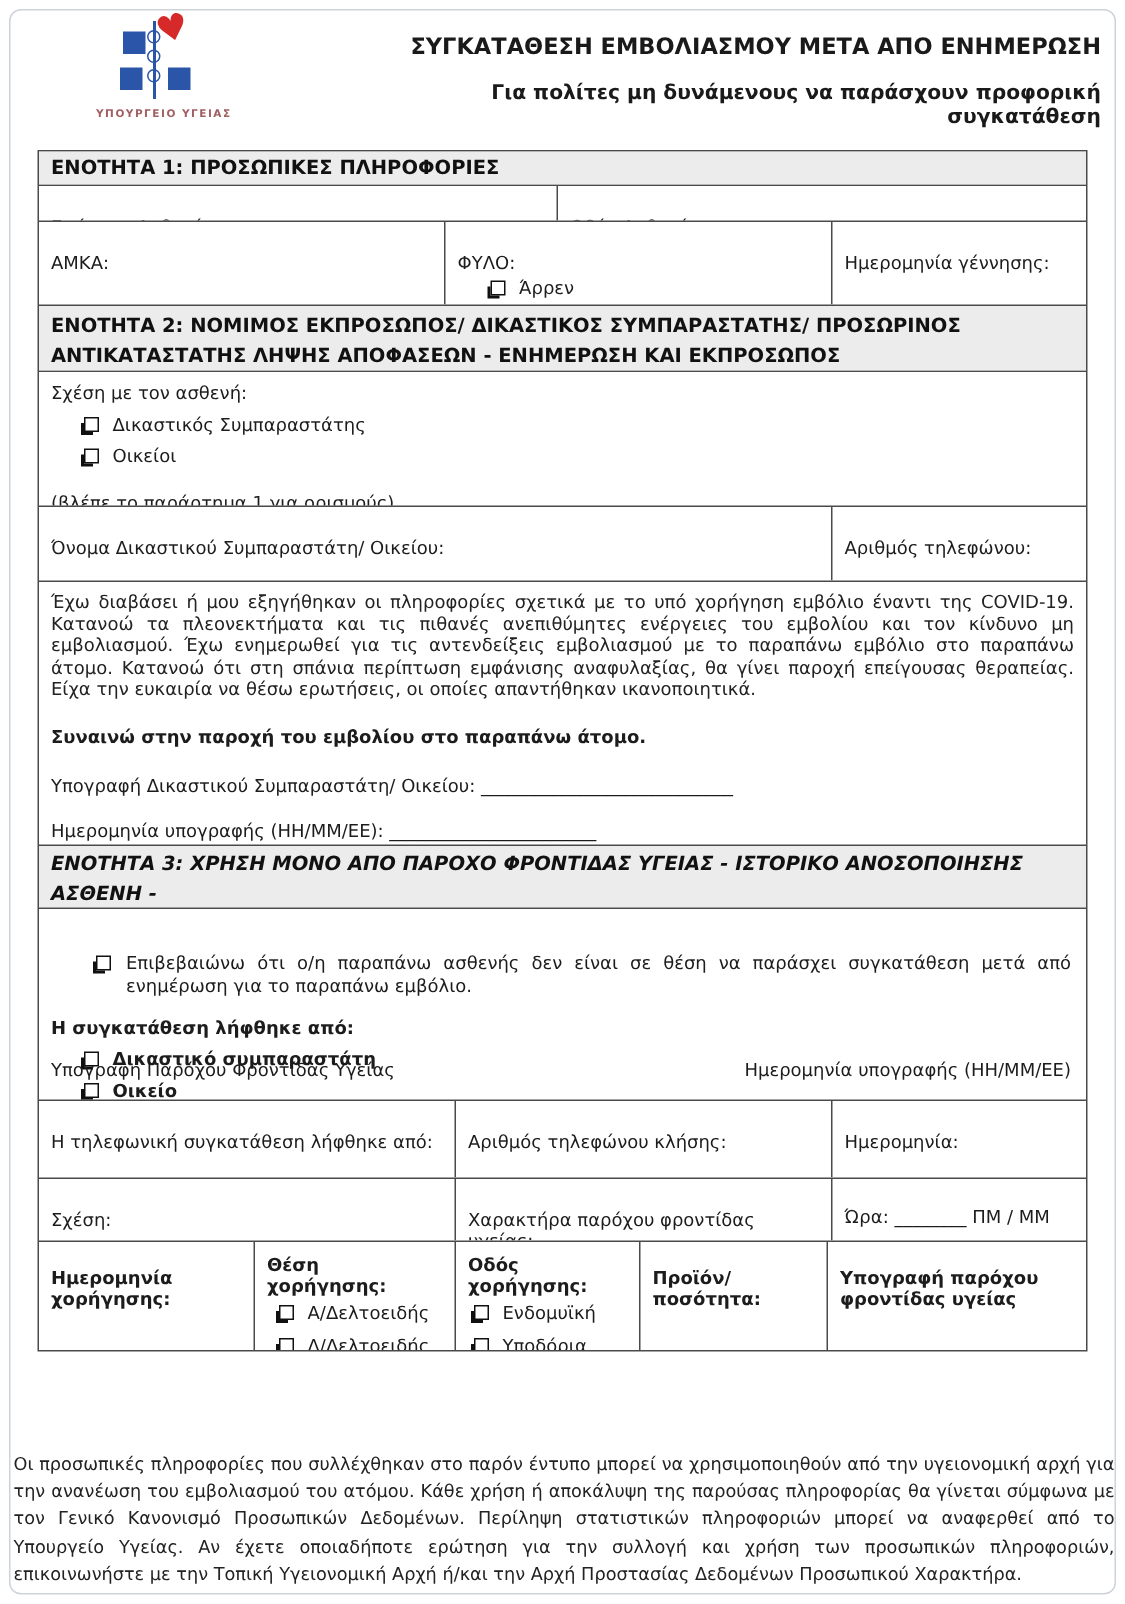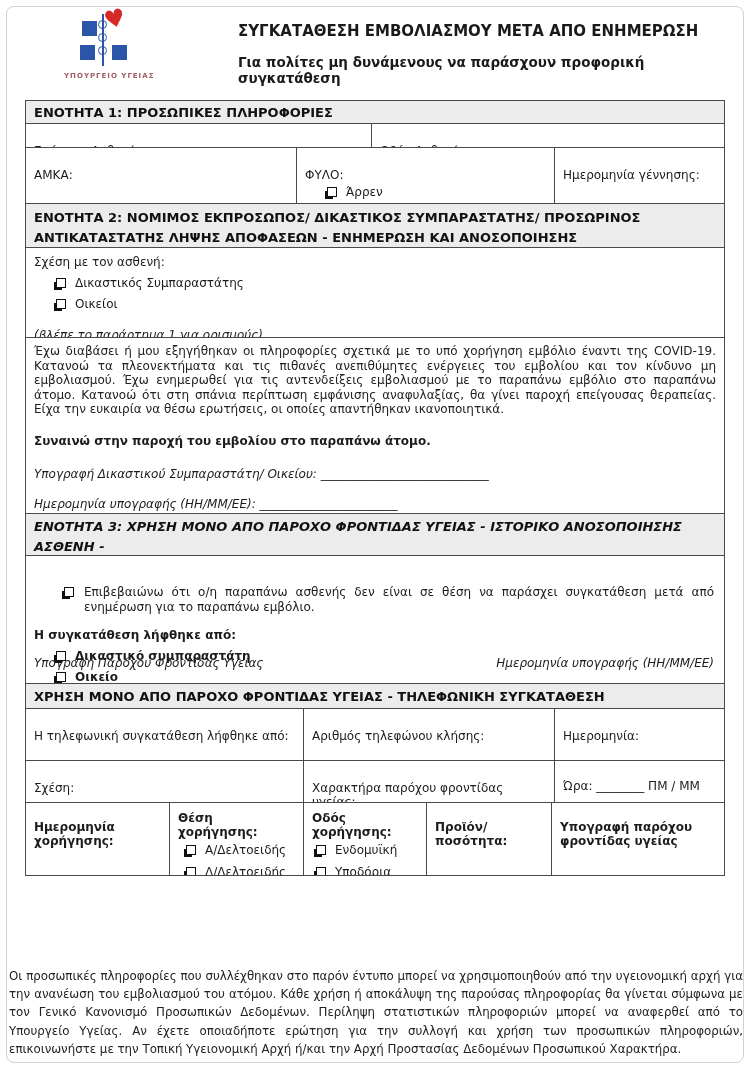--- a/index.html
+++ b/index.html
@@ -13,35 +13,35 @@
   .logo-art{position:relative;width:54px;height:52px;margin:0 auto}
   .sq{position:absolute;width:15px;height:15px;background:#2a55a8}
   .sq1{left:6px;top:7px}
   .sq2{left:4px;top:31px}
   .sq3{left:36px;top:31px}
   .heart{position:absolute;left:28px;top:-7px;color:#d62a2a;font-size:24px;line-height:1;transform:rotate(-14deg)}
   .staff{position:absolute;left:26px;top:0;width:2.4px;height:52px;background:#2a55a8}
   .coil{position:absolute;left:22px;width:9px;height:9px;border:1.6px solid #2a55a8;border-radius:50%}
   .coil.c1{top:6px}.coil.c2{top:19px}.coil.c3{top:32px}
   .logo-text{margin-top:6px;font-size:7px;font-weight:bold;letter-spacing:1px;color:#a25f63;white-space:nowrap}
-  .titles{position:absolute;left:238px;top:22px;width:496px;text-align:left}
+  .titles{position:absolute;left:238px;top:22px;width:496px;text-align:right}
   .title-main{font-size:15px;font-weight:bold;color:#1a1a1a}
   .title-sub{margin-top:14px;font-size:13.5px;font-weight:bold;color:#1a1a1a}
 
   
   .tbl{position:absolute;left:25px;top:100px;width:700px;border:1px solid #4a4a4a;background:#fff}
   .row{display:flex;border-top:1px solid #4a4a4a;overflow:hidden}
   .row.first{border-top:none}
   .cell{border-left:1px solid #4a4a4a;padding:20px 8px;font-size:12px;overflow:hidden}
   .cell.nb{border-left:none}
   .sechdr{background:#ececec;font-weight:bold;font-size:13px;padding:3px 8px;line-height:1.5;color:#111}
   .sechdr.ital{font-style:italic}
   .lbl{font-size:12px;color:#1c1c1c}
   .b{font-weight:bold}
-  .i{font-style:italic}
+  .i{}
 
   .cbrow{display:flex;align-items:center;gap:9px;margin:7px 0 0 22px;font-size:12px}
   .cb{width:10px;height:10px;border:1.7px solid #101010;background:#fff;box-shadow:-3px 3px 0 -1px #101010;flex:none}
 
   .para{font-size:12px;line-height:14.5px;text-align:justify;color:#222}
   .note{margin-top:17px}
 
   .sig-line{margin-top:19px;font-size:12px}
   .rel{position:relative}
   .sig-bottom{position:absolute;left:8px;right:10px;bottom:13px;display:flex;justify-content:space-between;font-size:12px}
@@ -97,36 +97,40 @@
           <span class="cb"></span>
           <span>Θήλυ</span>
         </div>
       </div>
       <div class="cell" style="flex:1"><span class="lbl">Ημερομηνία γέννησης:</span></div>
     </div>
 
     <div class="row" style="height:44px">
       <div class="cell nb sechdr" style="flex:1;padding-top:4px">
         <div>ΕΝΟΤΗΤΑ 2: ΝΟΜΙΜΟΣ ΕΚΠΡΟΣΩΠΟΣ/ ΔΙΚΑΣΤΙΚΟΣ ΣΥΜΠΑΡΑΣΤΑΤΗΣ/ ΠΡΟΣΩΡΙΝΟΣ</div>
-        <div>ΑΝΤΙΚΑΤΑΣΤΑΤΗΣ ΛΗΨΗΣ ΑΠΟΦΑΣΕΩΝ - ΕΝΗΜΕΡΩΣΗ ΚΑΙ ΑΝΟΣΟΠΟΙΗΣΗΣ</div>
+        <div>ΑΝΤΙΚΑΤΑΣΤΑΤΗΣ ΛΗΨΗΣ ΑΠΟΦΑΣΕΩΝ - ΕΝΗΜΕΡΩΣΗ ΚΑΙ ΕΚΠΡΟΣΩΠΟΣ</div>
       </div>
     </div>
     <div class="row" style="height:90px">
       <div class="cell nb" style="flex:1;padding-top:7px">
         <span class="lbl">Σχέση με τον ασθενή:</span>
         <div class="cbrow">
           <span class="cb"></span>
           <span>Δικαστικός Συμπαραστάτης</span>
         </div>
         <div class="cbrow">
           <span class="cb"></span>
           <span>Οικείοι</span>
         </div>
         <div class="lbl i note">(βλέπε το παράρτημα 1 για ορισμούς)</div>
       </div>
+    </div>
+    <div class="row" style="height:50px">
+      <div class="cell nb" style="width:528px"><span class="lbl">Όνομα Δικαστικού Συμπαραστάτη/ Οικείου:</span></div>
+      <div class="cell" style="flex:1"><span class="lbl">Αριθμός τηλεφώνου:</span></div>
     </div>
     <div class="row" style="height:176px">
       <div class="cell nb" style="flex:1;padding-top:6px">
         <div class="para">Έχω διαβάσει ή μου εξηγήθηκαν οι πληροφορίες σχετικά με το υπό χορήγηση εμβόλιο έναντι της COVID-19. Κατανοώ τα πλεονεκτήματα και τις πιθανές ανεπιθύμητες ενέργειες του εμβολίου και τον κίνδυνο μη εμβολιασμού. Έχω ενημερωθεί για τις αντενδείξεις εμβολιασμού με το παραπάνω εμβόλιο στο παραπάνω άτομο. Κατανοώ ότι στη σπάνια περίπτωση εμφάνισης αναφυλαξίας, θα γίνει παροχή επείγουσας θεραπείας. Είχα την ευκαιρία να θέσω ερωτήσεις, οι οποίες απαντήθηκαν ικανοποιητικά.</div>
         <div class="lbl b" style="margin-top:17px">Συναινώ στην παροχή του εμβολίου στο παραπάνω άτομο.</div>
         <div class="sig-line i">Υπογραφή Δικαστικού Συμπαραστάτη/ Οικείου: ____________________________</div>
         <div class="sig-line i" style="margin-top:16px">Ημερομηνία υπογραφής (ΗΗ/ΜΜ/ΕΕ): _______________________</div>
       </div>
     </div>
 
@@ -151,23 +155,20 @@
           <span class="cb"></span>
           <span>Οικείο</span>
         </div>
         <div class="sig-bottom">
           <span class="i">Υπογραφή Παρόχου Φροντίδας Υγείας</span>
           <span class="i">Ημερομηνία υπογραφής (ΗΗ/ΜΜ/ΕΕ)</span>
         </div>
       </div>
     </div>
 
-    <div class="row" style="height:25px">
-      <div class="cell nb sechdr" style="flex:1;padding-top:3px">ΧΡΗΣΗ ΜΟΝΟ ΑΠΟ ΠΑΡΟΧΟ ΦΡΟΝΤΙΔΑΣ ΥΓΕΙΑΣ - ΤΗΛΕΦΩΝΙΚΗ ΣΥΓΚΑΤΑΘΕΣΗ</div>
-    </div>
     <div class="row" style="height:52px">
       <div class="cell nb" style="width:277px"><span class="lbl">Η τηλεφωνική συγκατάθεση λήφθηκε από:</span></div>
       <div class="cell" style="width:251px"><span class="lbl">Αριθμός τηλεφώνου κλήσης:</span></div>
       <div class="cell" style="flex:1"><span class="lbl">Ημερομηνία:</span></div>
     </div>
     <div class="row" style="height:42px">
       <div class="cell nb" style="width:277px"><span class="lbl">Σχέση:</span></div>
       <div class="cell" style="width:251px"><span class="lbl">Χαρακτήρα παρόχου φροντίδας υγείας:</span></div>
       <div class="cell" style="flex:1;padding-top:18px"><span class="lbl">Ώρα: ________ ΠΜ / ΜΜ</span></div>
     </div>

